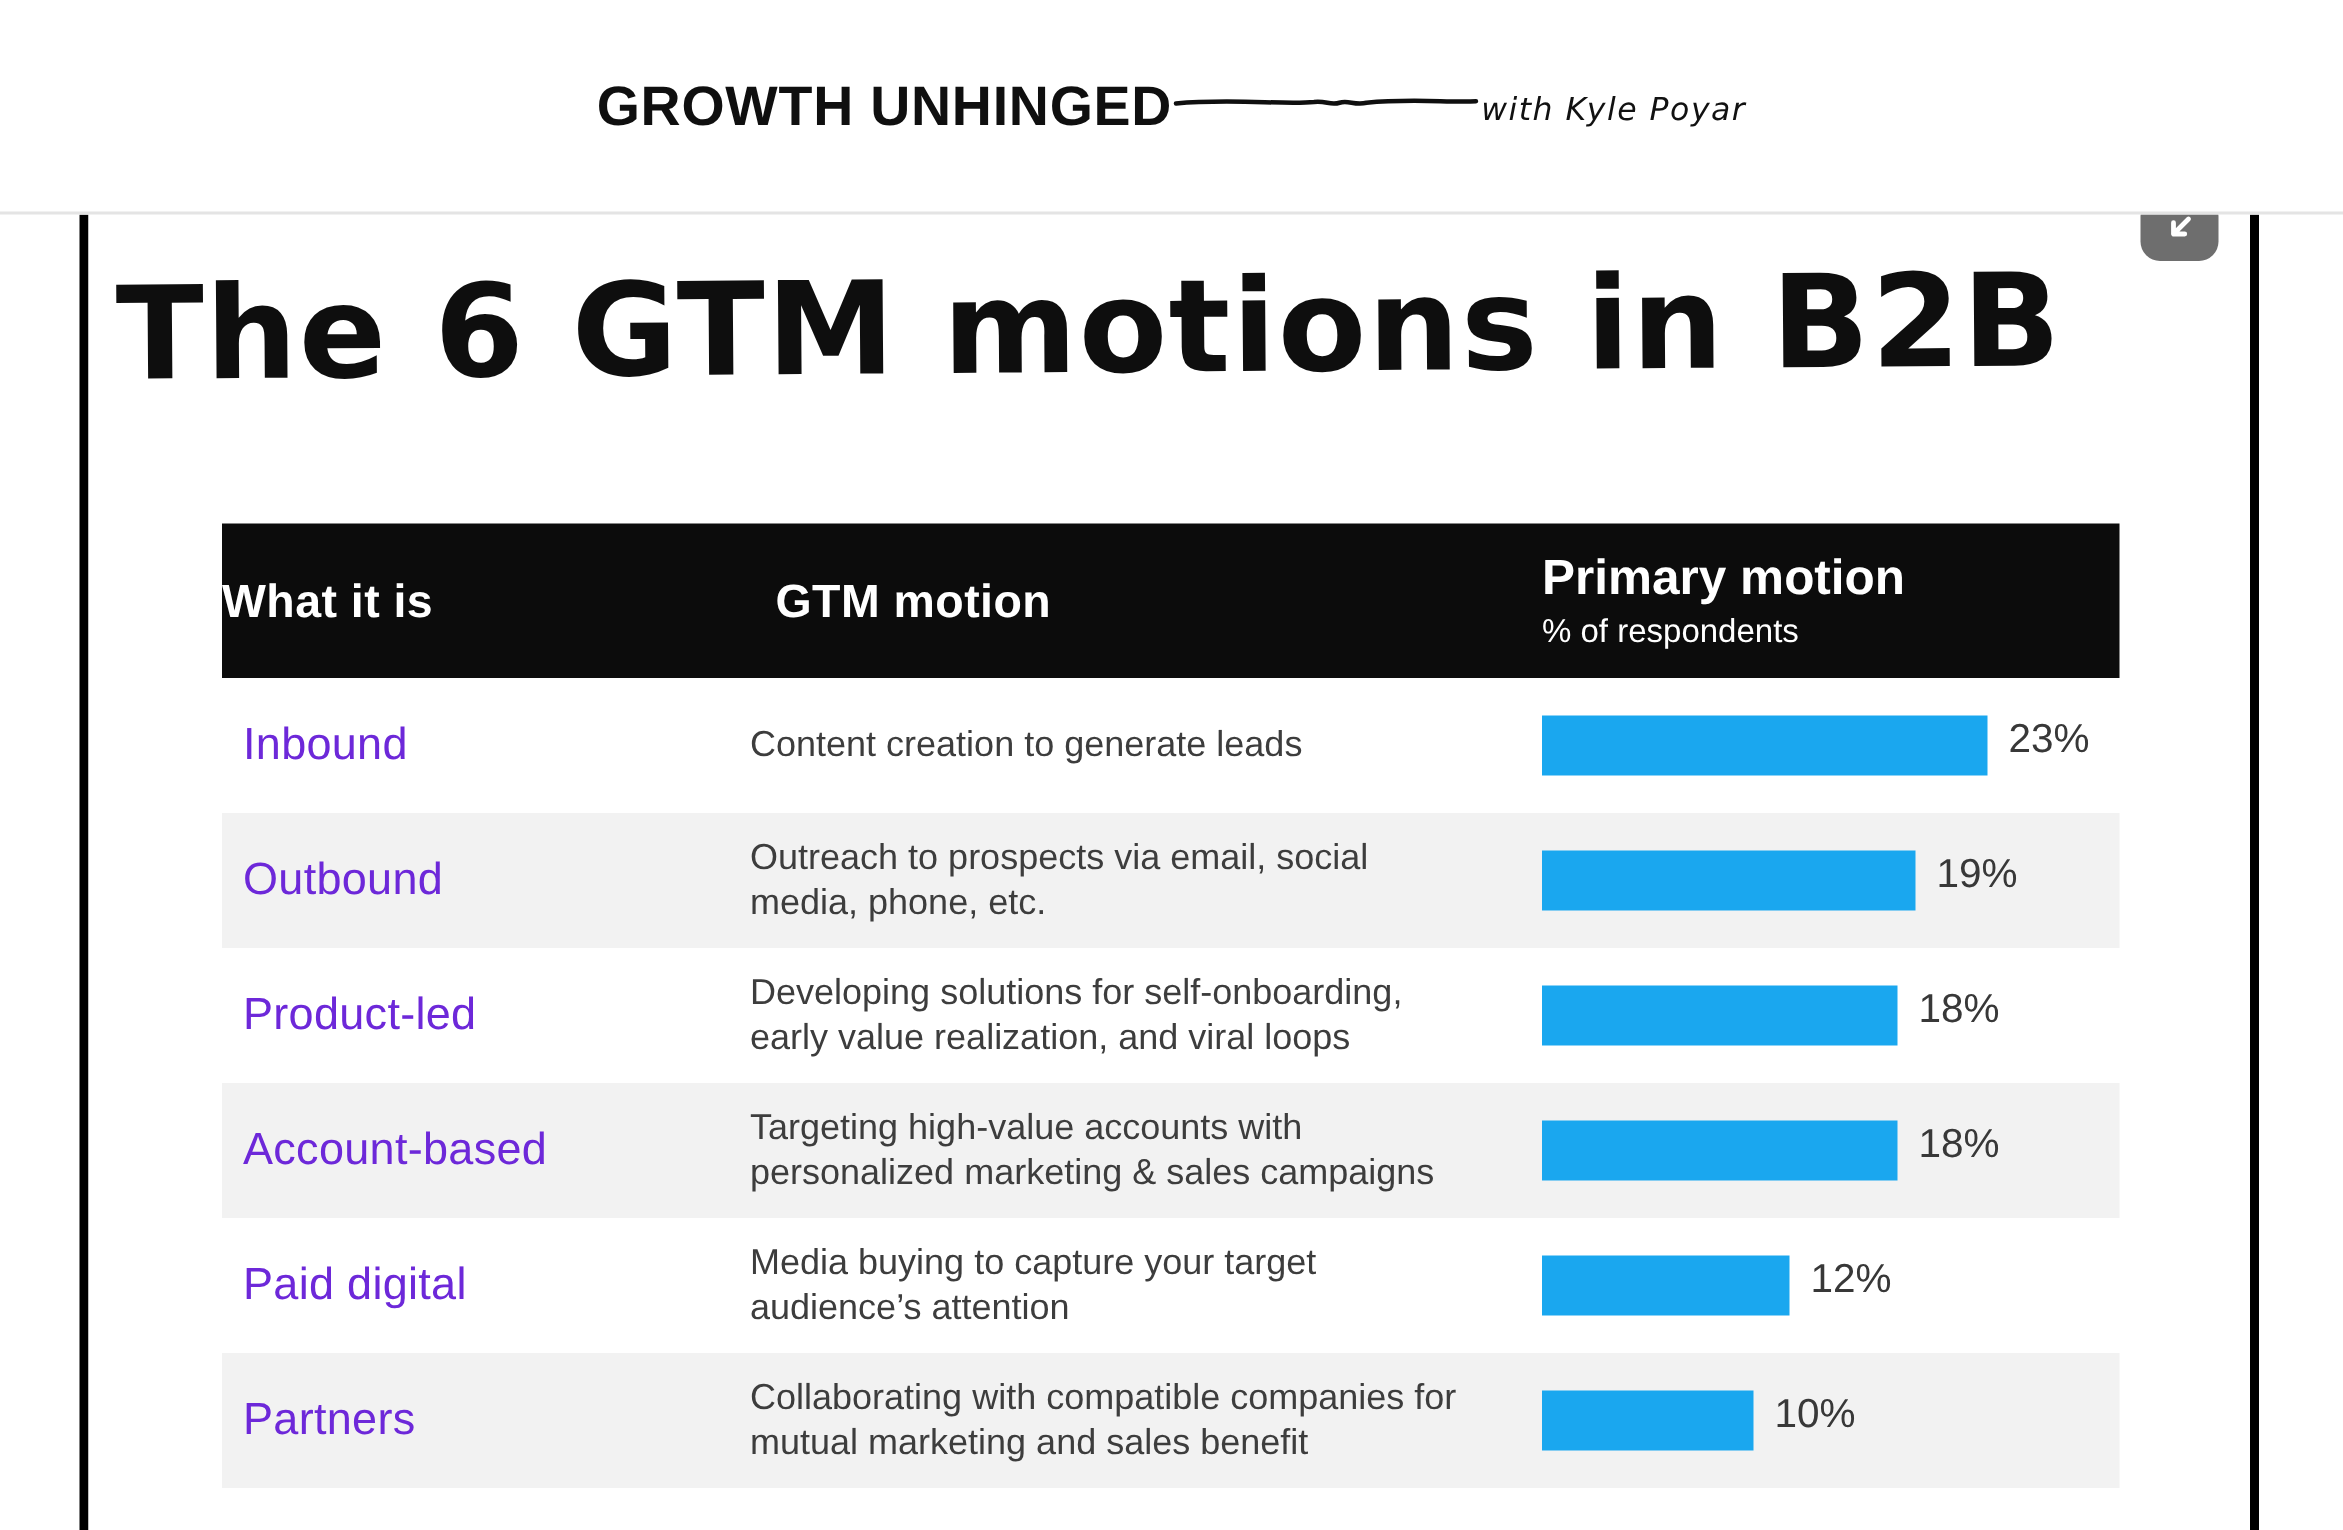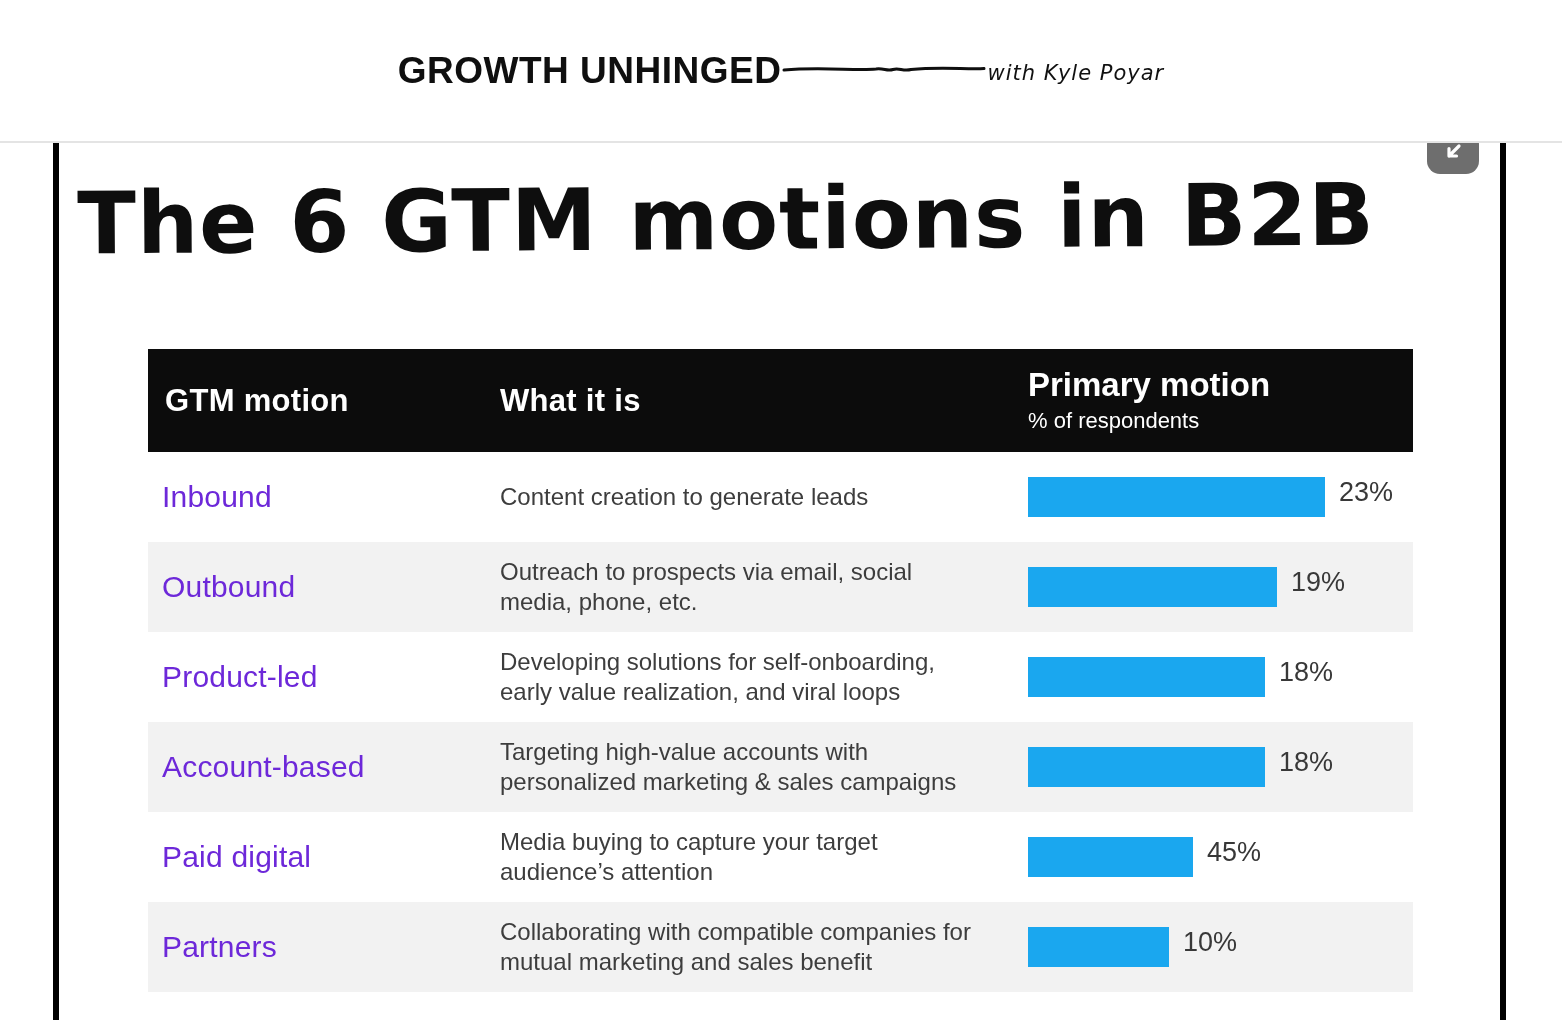--- a/index.html
+++ b/index.html
@@ -83,22 +83,22 @@
 
 <div class="img-border left"></div>
 <div class="img-border right"></div>
 
 <main class="infographic">
   <h1 class="infographic-title">The 6 GTM motions in B2B</h1>
 
   <section class="gtm-table">
 
     <div class="gtm-header grid-3">
+      <div class="col-h">What it is</div>
       <div class="col-h motion">GTM motion</div>
-      <div class="col-h">What it is</div>
       <div>
         <div class="col-primary-title">Primary motion</div>
         <div class="col-primary-sub">% of respondents</div>
       </div>
     </div>
 
     <div>
       <div class="gtm-row grid-3">
         <div class="motion-cell">Inbound</div>
         <div class="desc-cell">Content creation to generate leads</div>
@@ -133,21 +133,21 @@
           <div class="bar-fill" style="width: 237px; background: rgb(26, 167, 239);"></div>
           <span class="pct-label">18%</span>
         </div>
       </div>
 
       <div class="gtm-row grid-3">
         <div class="motion-cell">Paid digital</div>
         <div class="desc-cell">Media buying to capture your target audience’s attention</div>
         <div class="bar-cell">
           <div class="bar-fill" style="width: 165px; background: rgb(26, 167, 239);"></div>
-          <span class="pct-label">45%</span>
+          <span class="pct-label">12%</span>
         </div>
       </div>
 
       <div class="gtm-row grid-3">
         <div class="motion-cell">Partners</div>
         <div class="desc-cell">Collaborating with compatible companies for mutual marketing and sales benefit</div>
         <div class="bar-cell">
           <div class="bar-fill" style="width: 141px; background: rgb(26, 167, 239);"></div>
           <span class="pct-label">10%</span>
         </div>

